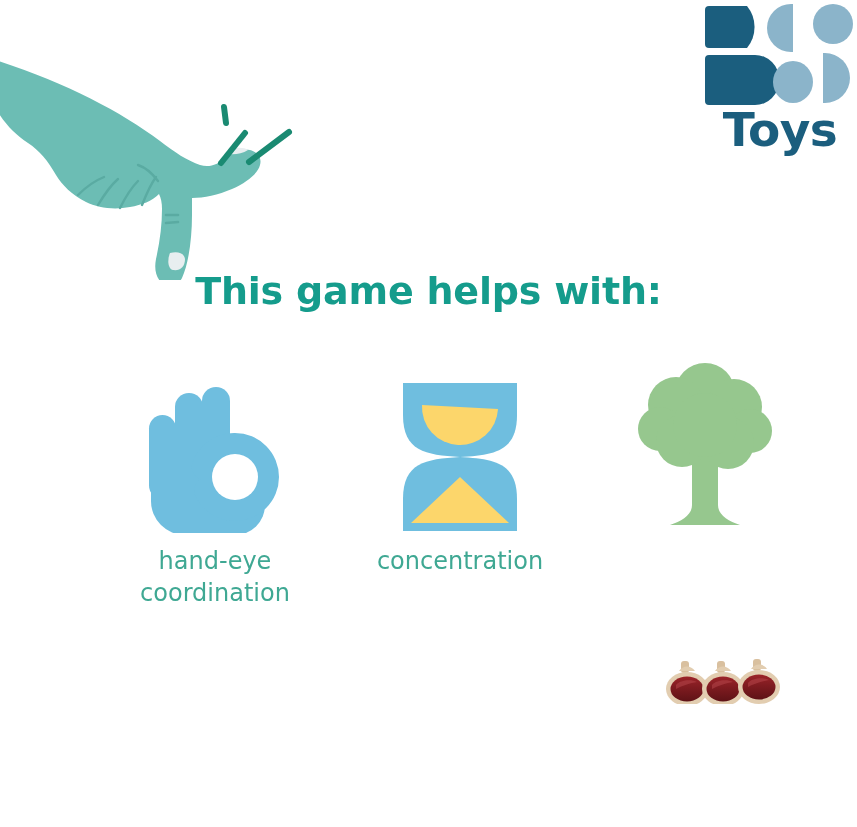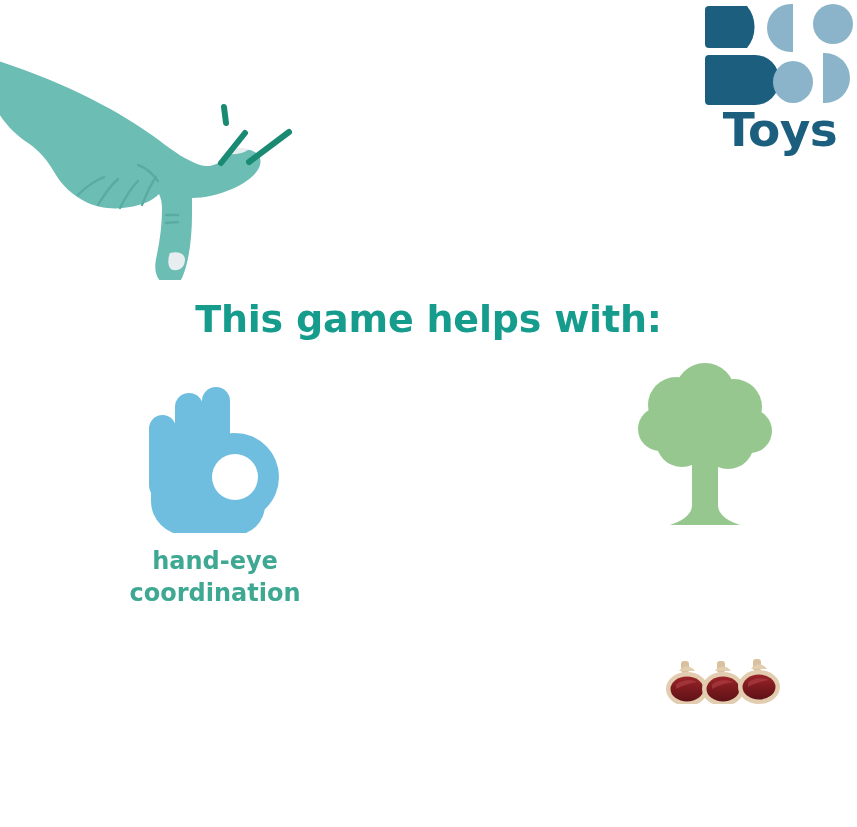--- a/index.html
+++ b/index.html
@@ -68,39 +68,37 @@
     left: 0;
     top: 271px;
     width: 857px;
     text-align: center;
     font-family: "DejaVu Sans", sans-serif;
     font-weight: bold;
     font-size: 38px;
     letter-spacing: -0.2px;
     color: #159c8c;
     line-height: 1.1;
-    margin-top: 28px;
   }
 
   
   #benefits-row {
     position: absolute;
     left: 110px;
     top: 358px;
     width: 700px;
     display: flex;
     justify-content: space-between;
     align-items: flex-start;
   }
   .benefit-item {
     width: 210px;
     display: flex;
     flex-direction: column;
     align-items: center;
-    font-weight: bold;
   }
   .benefit-icon {
     height: 175px;
     display: flex;
     align-items: flex-end;
     justify-content: center;
   }
   .benefit-label {
     margin-top: 12px;
     text-align: center;
@@ -213,20 +211,35 @@
                    a13.5 13.5 0 0 1 -26 -7
                    a44 44 0 0 1 43 -31 Z" fill="#6fbedf"></path>
 
           <circle cx="96" cy="104" r="23" fill="#ffffff"></circle>
         </svg>
       </div>
       <div class="benefit-label">hand-eye
 coordination</div>
     </div>
 
+    <div class="benefit-item">
+      <div class="benefit-icon">
+        <svg width="122" height="152" viewBox="0 0 122 152">
+
+          <path d="M4 2 H118 V34 C118 70 96 74 61 76 C26 74 4 70 4 34 Z" fill="#6fbedf"></path>
+
+          <path d="M61 76 C96 78 118 82 118 118 V150 H4 V118 C4 82 26 78 61 76 Z" fill="#6fbedf"></path>
+
+          <path d="M23 24 A38 38 0 0 0 99 28 Z" fill="#fcd66b"></path>
+
+          <path d="M61 96 L110 142 H12 Z" fill="#fcd66b"></path>
+        </svg>
+      </div>
+      <div class="benefit-label">concentration</div>
+    </div>
 
     <div class="benefit-item">
       <div class="benefit-icon">
         <svg width="134" height="178" viewBox="0 0 134 178">
 
           <path d="M54 96 H80 V150 C80 160 90 166 102 170 H32 C44 166 54 160 54 150 Z" fill="#96c78e"></path>
 
           <g fill="#96c78e">
             <circle cx="67" cy="38" r="30"></circle>
             <circle cx="38" cy="50" r="28"></circle>

